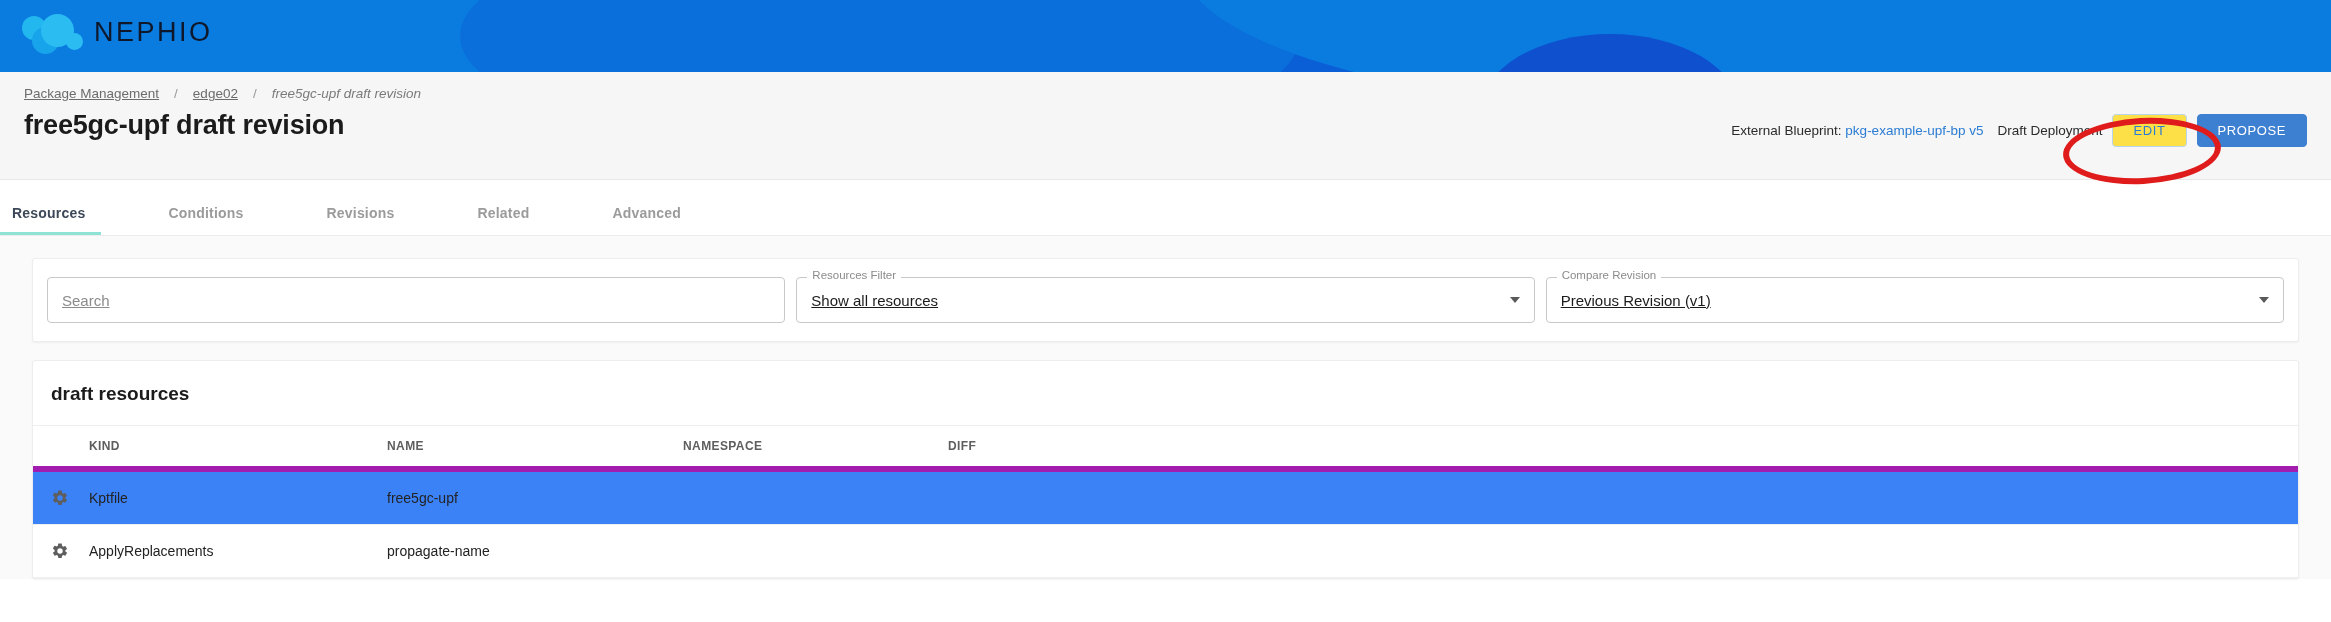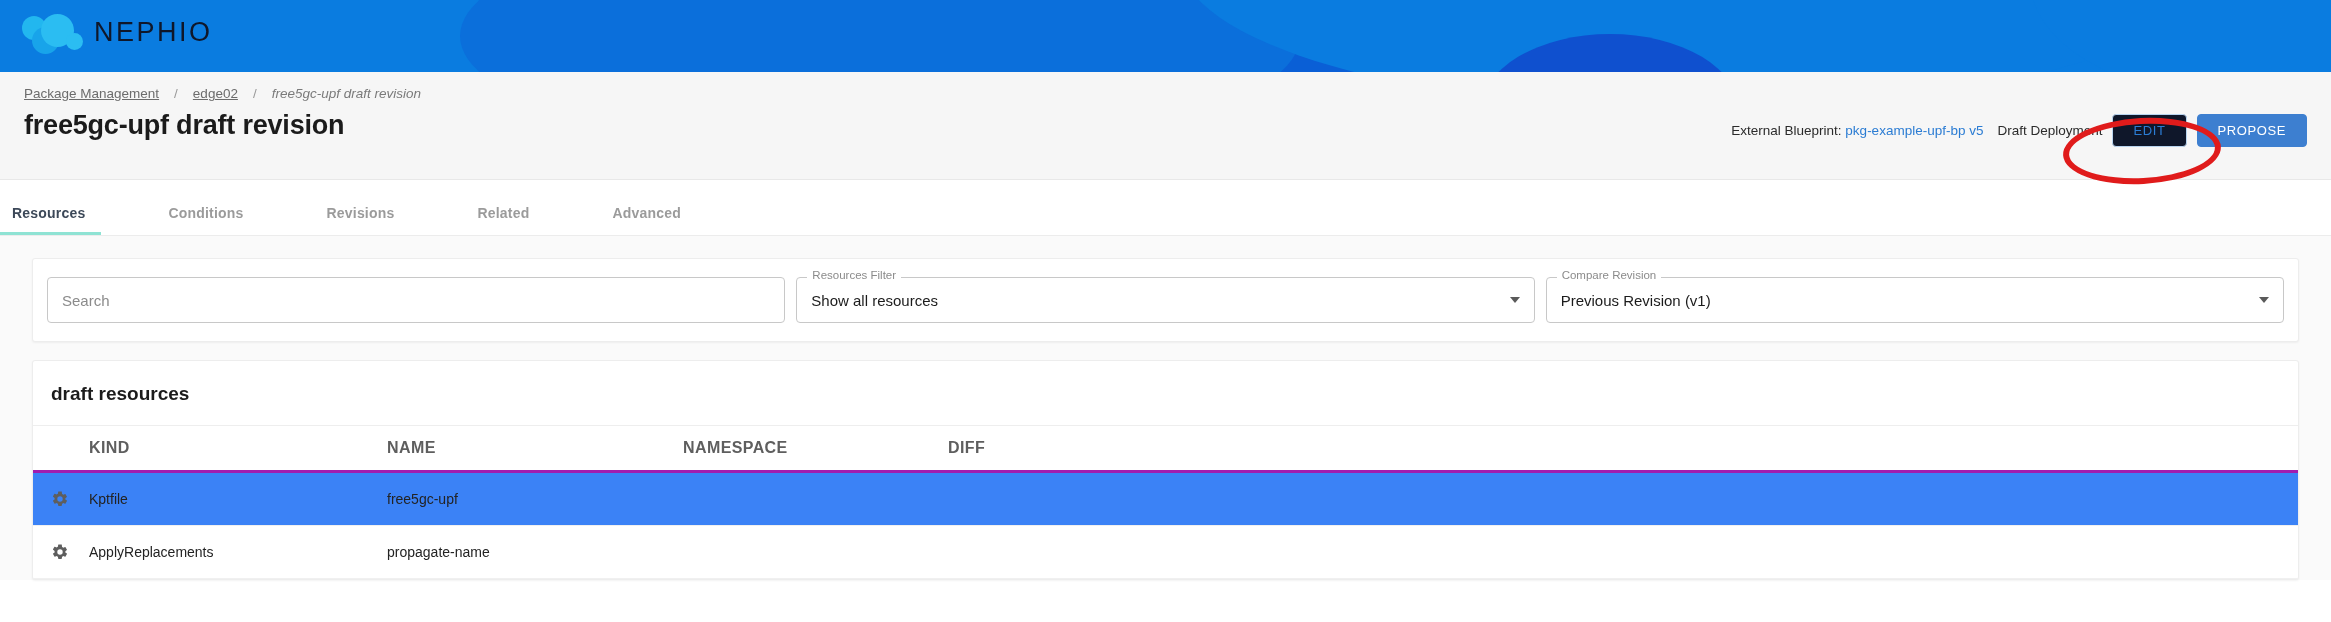--- a/index.html
+++ b/index.html
@@ -60,21 +60,21 @@
   .blueprint-info a { color: #2b7cd3; text-decoration: none; text-align: center; }
   .deploy-label { font-size: 13.5px; color: #2b2b2b; margin-left: 4px; white-space: nowrap;}
 
   .btn {
     font-family: "Liberation Sans", sans-serif;
     font-size: 13px; letter-spacing: 0.6px;
     border-radius: 4px; cursor: pointer;
     padding: 9px 20px; line-height: 1;
   }
   .btn-outline {
-    background: #0f172a; color: #2b7cd3;
+    background: #fde047; color: #2b7cd3;
     border: 1px solid #b9d4ef;
   }
   .btn-filled {
     background: #3d7fd0; color: #fff; border: 1px solid #3d7fd0;
     font-weight: 500;
   }
   .annot-ellipse {
     position: absolute; right: 86px; top: 4px;
     width: 158px; height: 66px;
     border: 6px solid #e01b1b; border-radius: 50%;
@@ -106,21 +106,21 @@
     background: #fff; border: 1px solid #ededed; border-radius: 3px;
     box-shadow: 0 1px 2px rgba(0,0,0,0.05);
   }
 
   .filters-card { padding: 18px 14px; display: flex; gap: 11px; }
 
   .field { position: relative; flex: 1; border-radius: 7px; }
   .field-box {
     border: 1px solid #c8c8c8; border-radius: 4px;
     height: 46px; display: flex; align-items: center;
-    padding: 0 14px; background: #fff; font-size: 15px; color: #1b1b1b;
+    padding: 0 14px; background: #fff; font-size: 15px; color: #1b1b1b; text-decoration: underline;
   }
   .field-box.placeholder-style { color: #8b8b8b; }
   .field-label {
     position: absolute; top: -8px; left: 11px;
     background: #fff; padding: 0 5px;
     font-size: 11.5px; color: #8b8b8b;
   }
   .caret {
     margin-left: auto;
     width: 0; height: 0;
@@ -130,24 +130,24 @@
   }
 
   .resources-card { margin-top: 18px; }
   .resources-title {
     font-size: 19px; font-weight: bold; color: #1b1b1b;
     padding: 22px 18px 20px 18px;
     border-bottom: 1px solid #eee;
   }
   table { width: 100%; border-collapse: collapse; }
   th {
-    text-align: left; font-size: 16px; font-weight: bold;
+    text-align: left; font-size: 12px; font-weight: bold;
     color: #5e5e5e; letter-spacing: 0.4px;
     padding: 13px 0 13px 0;
-    border-bottom: 3px solid #a21caf;
+    border-bottom: 6px solid #a21caf;
   }
   td {
     font-size: 14px; color: #232323; padding: 17px 0;
     border-bottom: 1px solid #f0f0f0;
   }
   tbody tr.alt { background: #3b82f6; }
   .col-icon { width: 56px; padding-left: 18px !important; }
   .col-kind { width: 298px; }
   .col-name { width: 296px; }
   .col-ns   { width: 265px; }

